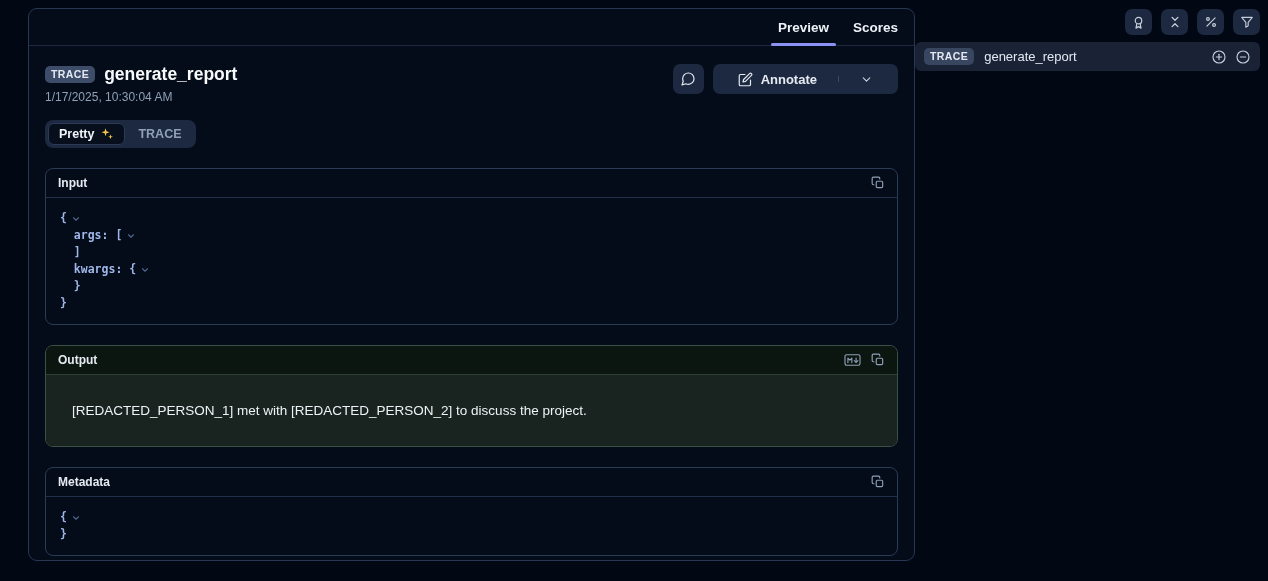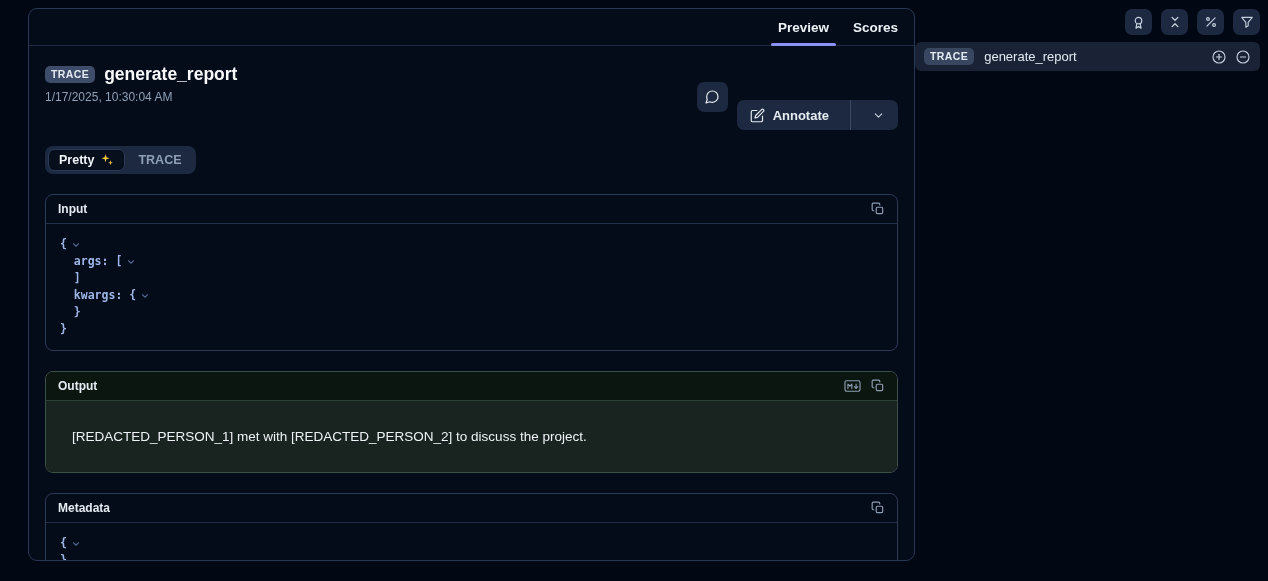--- a/index.html
+++ b/index.html
@@ -54,21 +54,21 @@
 
   .actions { display: flex; gap: 9px; align-items: center; }
   .btn {
     background: #1d2940; border: none; border-radius: 7px;
     height: 30px; display: flex; align-items: center; gap: 8px;
     color: #e6ebf2; font-size: 13px; font-weight: 700;
     font-family: "Liberation Sans", sans-serif;
     padding: 0 13px; cursor: pointer;
   }
   .btn-icon-only { width: 31px; padding: 0; justify-content: center; }
-  .btn-split { padding: 0; overflow: hidden; margin-top: 36px; }
+  .btn-split { padding: 12px; overflow: hidden; }
   .btn-split .seg-main { display: flex; align-items: center; gap: 8px; padding: 0 13px; height: 100%; }
   .btn-split .divider { width: 1px; align-self: stretch; background: #3a4a66; }
   .btn-split .seg-caret { width: 39px; height: 100%; display: flex; align-items: center; justify-content: center; }
 
   .view-toggle {
     margin: 16px 16px 0; display: inline-flex; align-items: center;
     background: #1d2940; border-radius: 8px; padding: 3px; gap: 2px;
   }
   .view-toggle .seg {
     display: flex; align-items: center; gap: 6px;

